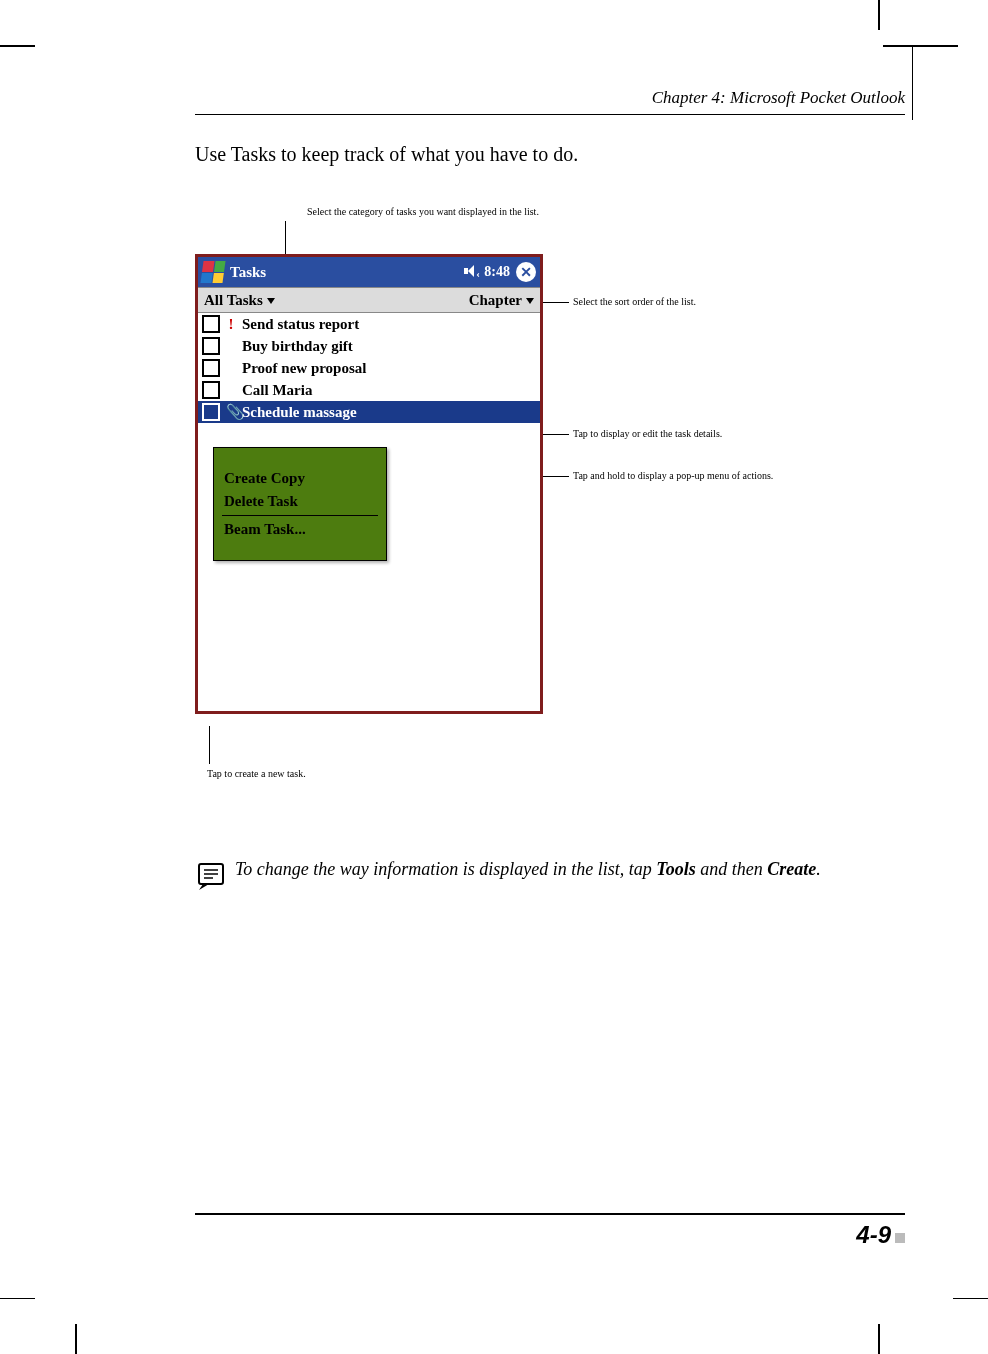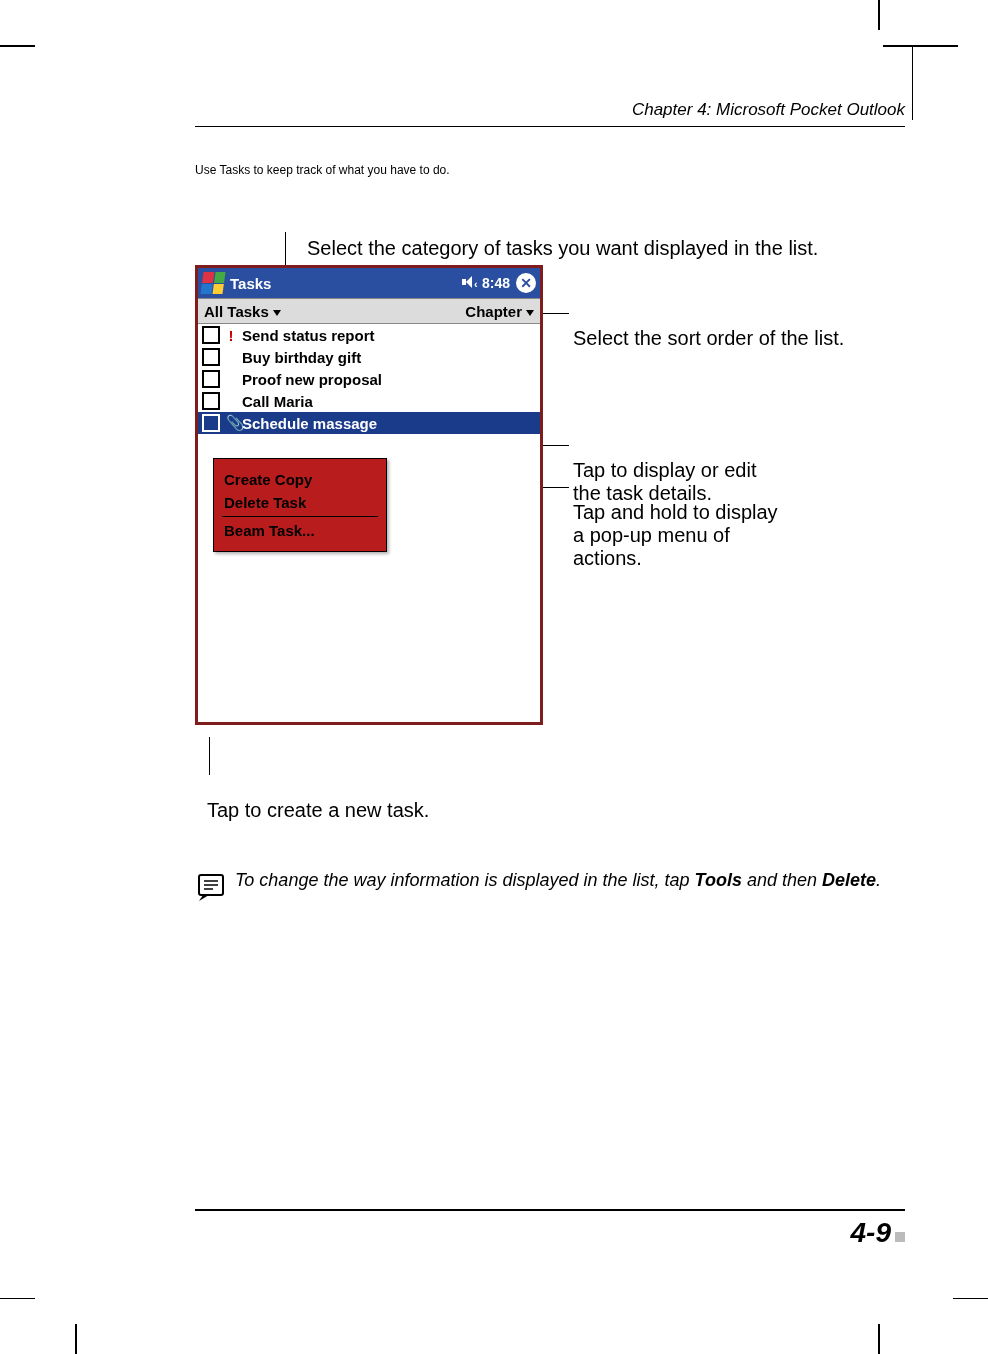--- a/index.html
+++ b/index.html
@@ -18,49 +18,49 @@
   .cm-top-r-h { top: 45px; right: 30px; width: 75px; height: 1.5px; }
   .cm-top-r-v { top: 45px; right: 75px; width: 1.5px; height: 75px; }
   .cm-bot-h { bottom: 55px; left: 0; width: 35px; height: 1.5px; }
   .cm-bot-v { bottom: 0; left: 75px; width: 1.5px; height: 30px; }
   .cm-bot-r-h { bottom: 55px; right: 0; width: 35px; height: 1.5px; }
   .cm-bot-r-v { bottom: 0; left: 878px; width: 1.5px; height: 30px; }
 
   .page {
     position: absolute;
     left: 195px;
-    top: 100px;
+    top: 88px;
     width: 710px;
+    font-family: Liberation Serif, serif;
   }
   .chapter-header {
     text-align: right;
     font-style: italic;
     font-size: 17px;
     padding-bottom: 6px;
     border-bottom: 1px solid #000;
   }
   .section-title {
     font-weight: bold;
     font-size: 28px;
     margin-top: 55px;
   }
   .intro {
-    font-size: 12px;
-    margin-top: 36px;
+    font-size: 20px;
+    margin-top: 28px;
   }
   .figure-area {
     position: relative;
     margin-top: 40px;
     height: 620px;
   }
   .callout {
     position: absolute;
-    font-size: 20px;
+    font-size: 10px;
     line-height: 1.15;
-    margin-top: 20px;
   }
   .callout-line {
     position: absolute;
     background: #000;
   }
   .device {
     position: absolute;
     left: 0;
     top: 48px;
     width: 348px;
@@ -181,24 +181,24 @@
   }
   .task-selected {
     background: #1a3a8a;
     color: #fff;
   }
   .context-menu {
     position: absolute;
     left: 15px;
     top: 190px;
     width: 172px;
-    background: #b91c1c;
+    background: #4d7c0f;
     border: 1px solid #000;
     box-shadow: 2px 2px 3px rgba(0,0,0,0.3);
-    padding: 9px 0;
+    padding: 19px 0;
   }
   .menu-item {
     padding: 3px 10px;
     font-weight: bold;
     font-size: 15px;
   }
   .menu-sep {
     border-top: 1px solid #000;
     margin: 2px 8px;
   }
@@ -256,21 +256,21 @@
     left: 195px;
     width: 710px;
     bottom: 105px;
     border-top: 2px solid #000;
     text-align: right;
     padding-top: 6px;
   }
   .pagenum {
     font-weight: bold;
     font-style: italic;
-    font-size: 28px;
+    font-size: 24px;
   }
   .footer-square {
     display: inline-block;
     width: 10px; height: 10px;
     background: #bbb;
     margin-left: 4px;
     vertical-align: baseline;
   }
 </style>
 </head>
@@ -365,20 +365,20 @@
 
   <div class="note-block">
     <svg class="note-icon" viewBox="0 0 32 32">
       <rect x="4" y="4" width="24" height="20" rx="2" fill="#fff" stroke="#000" stroke-width="2"></rect>
       <path d="M8 24 L4 30 L14 24 Z" fill="#000"></path>
       <line x1="9" y1="10" x2="23" y2="10" stroke="#000" stroke-width="1.5"></line>
       <line x1="9" y1="14" x2="23" y2="14" stroke="#000" stroke-width="1.5"></line>
       <line x1="9" y1="18" x2="18" y2="18" stroke="#000" stroke-width="1.5"></line>
     </svg>
     <div>
-      <span>To change the way information is displayed in the list, tap </span><b>Tools</b><span> and then </span><b>Delete</b><span>.</span>
+      <span>To change the way information is displayed in the list, tap </span><b>Tools</b><span> and then </span><b>Create</b><span>.</span>
     </div>
   </div>
 </div>
 
 <div class="page-footer">
   <span class="pagenum">4-9</span><span class="footer-square"></span>
 </div>
 
 </body></html>

